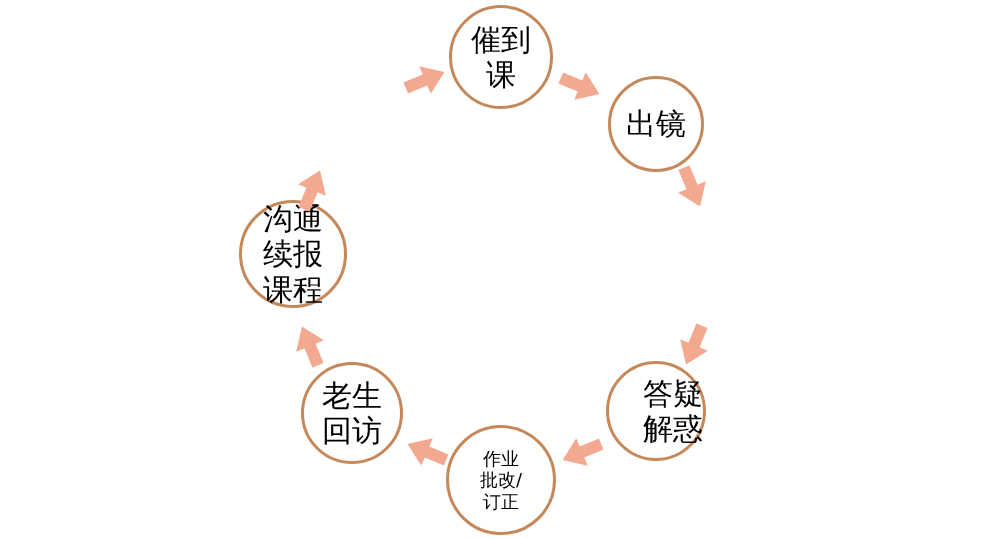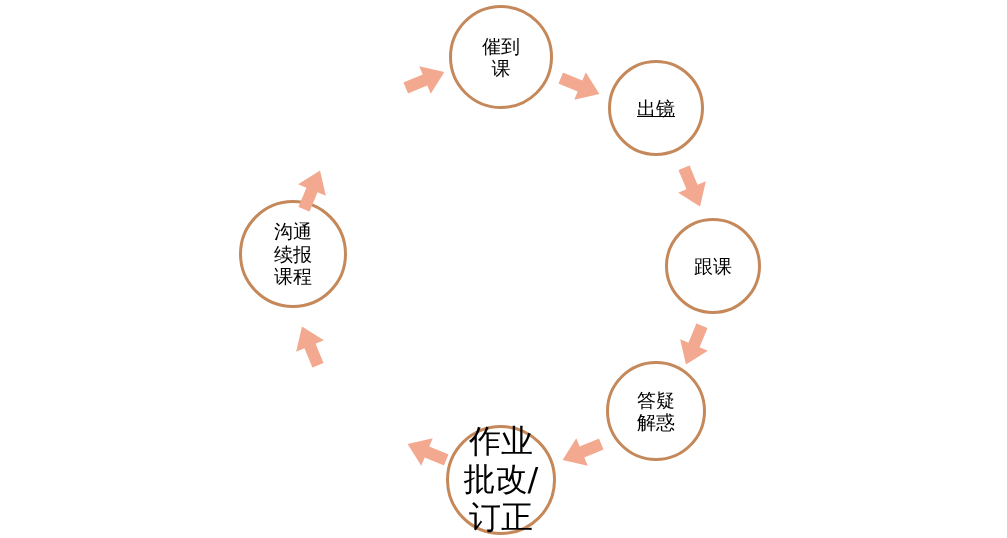--- a/index.html
+++ b/index.html
@@ -15,31 +15,31 @@
     position: absolute;
     box-sizing: border-box;
     border: 3px solid var(--border-color, #c4885a);
     border-radius: 50%;
     background: var(--fill-color, #ffffff);
     display: flex;
     align-items: center;
     justify-content: center;
     text-align: center;
     color: var(--text-color, #000000);
-    font-size: 19px;
+    font-size: 30px;
     line-height: 1.18;
     font-weight: 500;
   }
   .node-label { white-space: pre-line; }
 
   .n1 { left: 449px; top: 5px;   width: 104px; height: 104px; }
-  .n2 { left: 608px; top: 60px;  width: 96px;  height: 96px; text-decoration: underline;  }
+  .n2 { left: 608px; top: 76px;  width: 96px;  height: 96px;  }
   .n3 { left: 665px; top: 218px; width: 96px;  height: 96px;  }
-  .n4 { left: 606px; top: 361px; width: 100px; height: 100px; }
-  .n5 { left: 446px; top: 425px; width: 110px; height: 110px; font-size: 32px; }
+  .n4 { left: 606px; top: 361px; width: 100px; height: 100px; justify-content: flex-end; }
+  .n5 { left: 446px; top: 425px; width: 110px; height: 110px; font-size: 18px; }
   .n6 { left: 301px; top: 362px; width: 102px; height: 102px; }
   .n7 { left: 239px; top: 200px; width: 108px; height: 108px; }
   .n8 { left: 301px; top: 68px;  width: 102px; height: 102px; }
 
   .arrow {
     position: absolute;
     width: 42px;
     height: 34px;
   }
   .arrow svg { display: block; }
@@ -59,31 +59,32 @@
 
 <div class="canvas">
 
   <div class="node n1">
     <span class="node-label">催到
 课</span>
   </div>
   <div class="node n2">
     <span class="node-label">出镜</span>
   </div>
-  <div class="node n3">
-    <span class="node-label">跟课</span>
-  </div>
   <div class="node n4">
     <span class="node-label">答疑
 解惑</span>
   </div>
   <div class="node n5">
     <span class="node-label">作业
 批改/
 订正</span>
+  </div>
+  <div class="node n6">
+    <span class="node-label">老生
+回访</span>
   </div>
   <div class="node n7">
     <span class="node-label">沟通
 续报
 课程</span>
   </div>
 
   <div class="arrow a1">
     <svg width="42" height="34" viewBox="0 0 42 34">
         <polygon points="0,11 21,11 21,2 42,17 21,32 21,23 0,23"></polygon>

